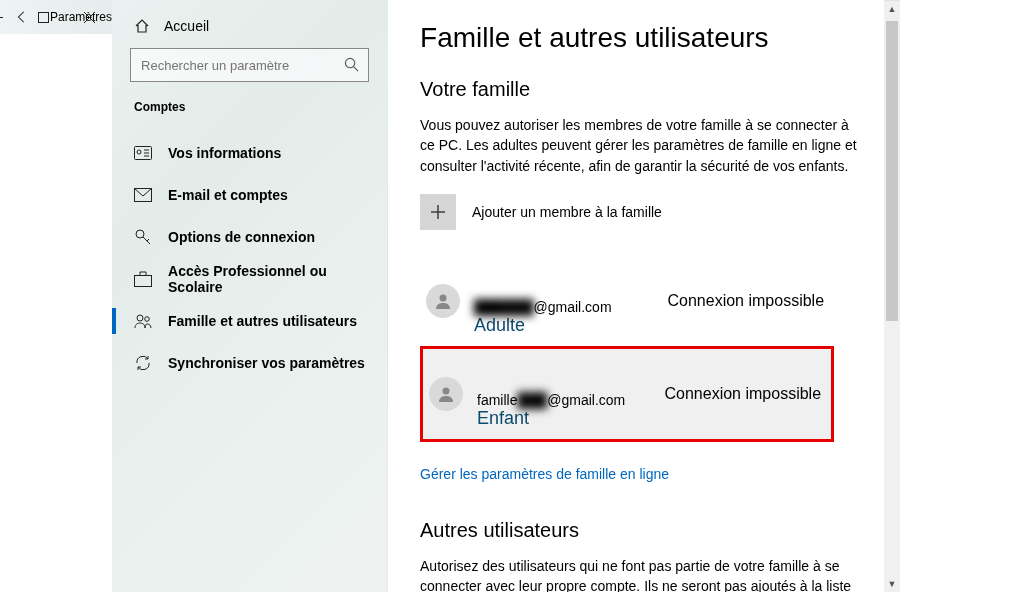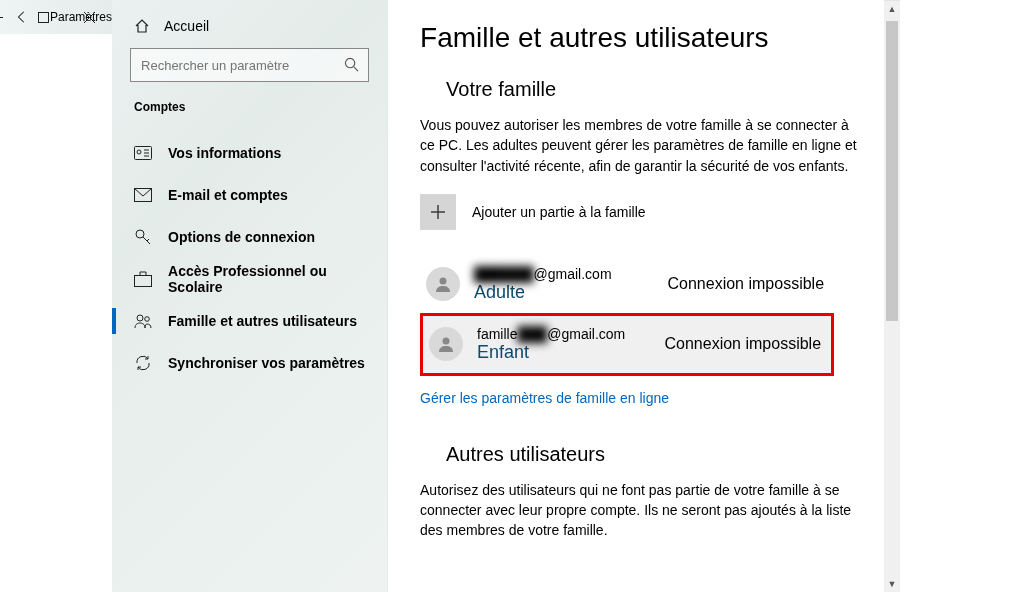--- a/index.html
+++ b/index.html
@@ -28,38 +28,38 @@
     .category { padding: 0 22px; font-weight: 600; font-size: 12px; margin-bottom: 18px; }
 
     .navlist { display: flex; flex-direction: column; }
     .navitem { display: flex; align-items: center; gap: 16px; height: 42px; padding: 0 22px; font-size: 14px; position: relative; font-weight: bold; }
     .navitem.active::before { content: ""; position: absolute; left: 0; top: 8px; bottom: 8px; width: 4px; background: #0067c0; }
     .navitem .icn { width: 18px; display: flex; justify-content: center; }
 
     
     .main { flex: 1; padding: 22px 40px 0 32px; overflow: hidden; }
     .main h1 { font-size: 28px; font-weight: 400; margin-bottom: 24px; }
-    .main h2 { font-size: 20px; font-weight: 400; margin-bottom: 14px; margin-left: 26px; }
+    .main h2 { font-size: 20px; font-weight: 400; margin-bottom: 14px; }
     .desc { font-size: 14px; max-width: 440px; line-height: 1.45; margin-bottom: 18px; }
 
     .addrow { display: flex; align-items: center; gap: 16px; margin-bottom: 26px; }
     .addbtn { width: 36px; height: 36px; background: #d5d5d5; display: flex; align-items: center; justify-content: center; font-size: 20px; }
     .addlabel { font-size: 14px; }
 
     .memberrow { display: flex; align-items: center; padding: 10px 10px 10px 6px; width: 414px; }
     .memberrow .avatar { width: 34px; height: 34px; border-radius: 50%; background: #d9d9d9; display: flex; align-items: center; justify-content: center; margin-right: 14px; }
     .memberrow .avatar svg { width: 18px; height: 18px; fill: #888; }
     .memberrow .info { flex: 1; }
-    .memberrow .email { font-size: 14px; }
+    .memberrow .email { font-size: 14px; margin-top: 33px; }
     .memberrow .role { font-size: 18px; color: #0c4a6e; }
     .memberrow .status { font-size: 16px; }
     .blurred { filter: blur(4px); display: inline-block; }
     .highlighted { border: 3px solid #e60000; background: #f0f0f0; }
 
-    .link { color: #0067c0; font-size: 14px; margin-top: 14px; display: inline-block; }
+    .link { color: #0067c0; font-size: 14px; margin-top: 24px; display: inline-block; }
     .section2 { margin-top: 36px; }
 
     .scrollbar { position: absolute; right: 0; top: 0; bottom: 0; width: 16px; background: #f0f0f0; border-top:1px solid rgba(0,0,0,0.05); }
     .thumb { position: absolute; left: 2px; right: 2px; top: 20px; height: 300px; background: #c7c7c7; }
     .arrowup, .arrowdn { position: absolute; left: 0; right: 0; height: 16px; display:flex; align-items:center; justify-content:center; color:#555; font-size:9px; }
     .arrowup { top: 0; } .arrowdn { bottom: 0; }
 
     .contentwrap { position: relative; height: 100%; }
   </style>
 </head>
@@ -188,21 +188,21 @@
         <h2>Votre famille</h2>
         <p class="desc">Vous pouvez autoriser les membres de votre famille à se connecter à ce PC. Les adultes peuvent gérer les paramètres de famille en ligne et consulter l'activité récente, afin de garantir la sécurité de vos enfants.</p>
 
         <div class="addrow">
           <div class="addbtn">
             <svg width="18" height="18" viewBox="0 0 18 18">
                 <line x1="9" y1="2" x2="9" y2="16" stroke="#333" stroke-width="1.4"></line>
                 <line x1="2" y1="9" x2="16" y2="9" stroke="#333" stroke-width="1.4"></line>
               </svg>
           </div>
-          <span class="addlabel">Ajouter un partie à la famille</span>
+          <span class="addlabel">Ajouter un membre à la famille</span>
         </div>
 
         
         <div class="memberrow">
           <div class="avatar">
             <svg viewBox="0 0 18 18">
                 <circle cx="9" cy="6" r="3.5" fill="#888"></circle>
                 <path d="M2 17 C2 12 6 11 9 11 C12 11 16 12 16 17 Z" fill="#888"></path>
               </svg>
           </div>

